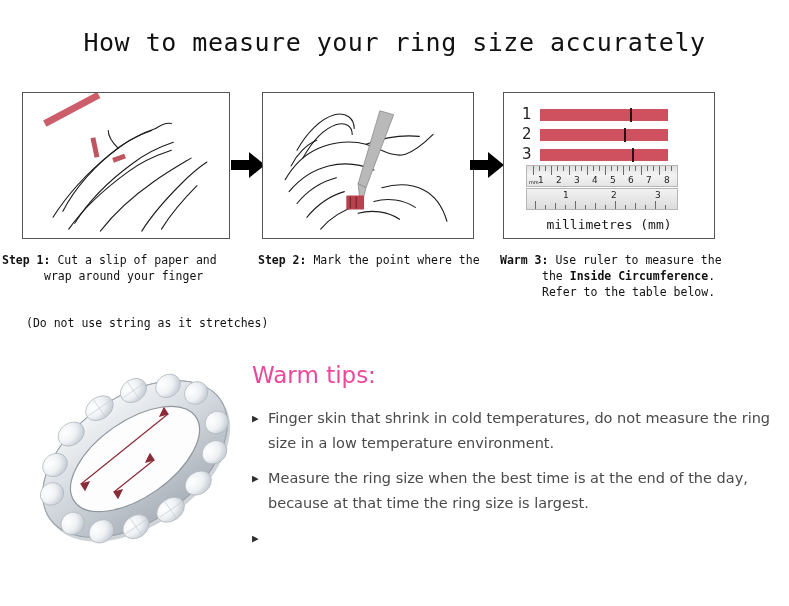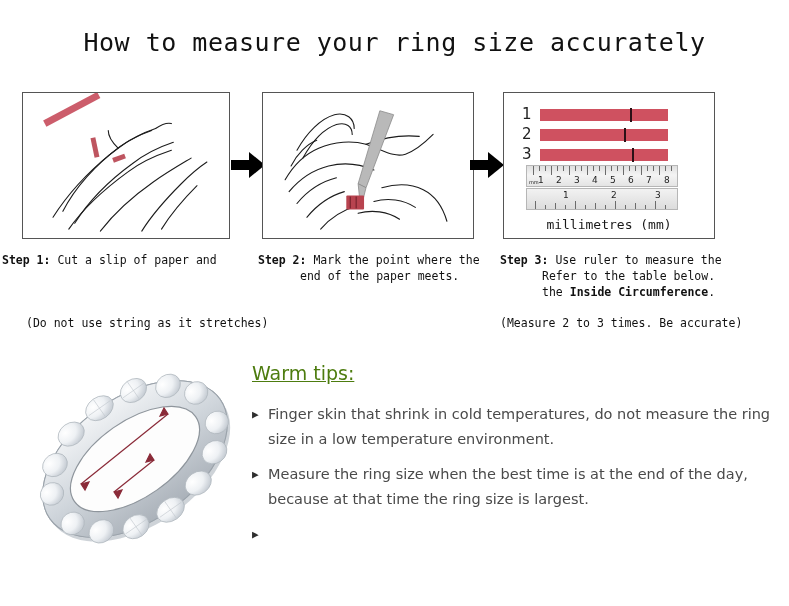--- a/index.html
+++ b/index.html
@@ -82,22 +82,22 @@
   .n1{left:26px;top:316px;}
   .n3{left:500px;top:316px;}
 
   
   .ringbox{position:absolute;left:18px;top:352px;width:234px;height:215px;}
   .ringsvg{width:100%;height:100%;}
 
   
   .tips{position:absolute;left:252px;top:362px;width:520px;}
   .tips-h{
-    font-size:19px;color:#4d7c0f;margin:0 0 18px 0;
-    font-family:"DejaVu Sans","Liberation Sans",sans-serif;font-weight:400;text-decoration:underline;
+    font-size:23px;color:#ec4899;margin:0 0 18px 0;
+    font-family:"DejaVu Sans","Liberation Sans",sans-serif;font-weight:400;
   }
   .tip{display:flex;margin-bottom:10px;}
   .bullet{
     width:16px;flex:0 0 16px;color:#2e2e2e;font-size:11px;line-height:25px;
   }
   .tip-text{
     font-size:14.5px;line-height:25px;color:#4a4a4a;
     font-family:"DejaVu Sans","Liberation Sans",sans-serif;
   }
 </style>
@@ -253,36 +253,35 @@
         </div>
       </div>
 
       <div class="mmlabel">millimetres (mm)</div>
     </div>
   </div>
 
   <div class="caption c1">
     <b>Step 1:</b>
     <span>Cut a slip of paper and</span>
+    <span class="cap-l2">wrap around your finger</span>
   </div>
   <div class="note n1">(Do not use string as it stretches)</div>
 
   <div class="caption c2">
     <b>Step 2:</b>
     <span>Mark the point where the</span>
-    <span class="cap-l2">end of the paper meets.</span>
   </div>
 
   <div class="caption c3">
-    <b>Step 3:</b>
+    <b>Warm 3:</b>
     <span>Use ruler to measure the</span>
+    <span class="cap-l2"><span>the </span><b>Inside Circumference</b><span>.</span></span>
     <span class="cap-l2">Refer to the table below.</span>
-    <span class="cap-l2"><span>the </span><b>Inside Circumference</b><span>.</span></span>
-  </div>
-  <div class="note n3">(Measure 2 to 3 times. Be accurate)</div>
+  </div>
 
   <div class="ringbox">
     <svg class="ringsvg" viewBox="0 0 234 215">
       <defs>
         <radialGradient id="gem" cx="35%" cy="30%" r="70%">
           <stop offset="0%" stop-color="#ffffff"></stop>
           <stop offset="60%" stop-color="#eef1f4"></stop>
           <stop offset="100%" stop-color="#c9cfd6"></stop>
         </radialGradient>
         <linearGradient id="band" x1="0" y1="0" x2="0" y2="1">

